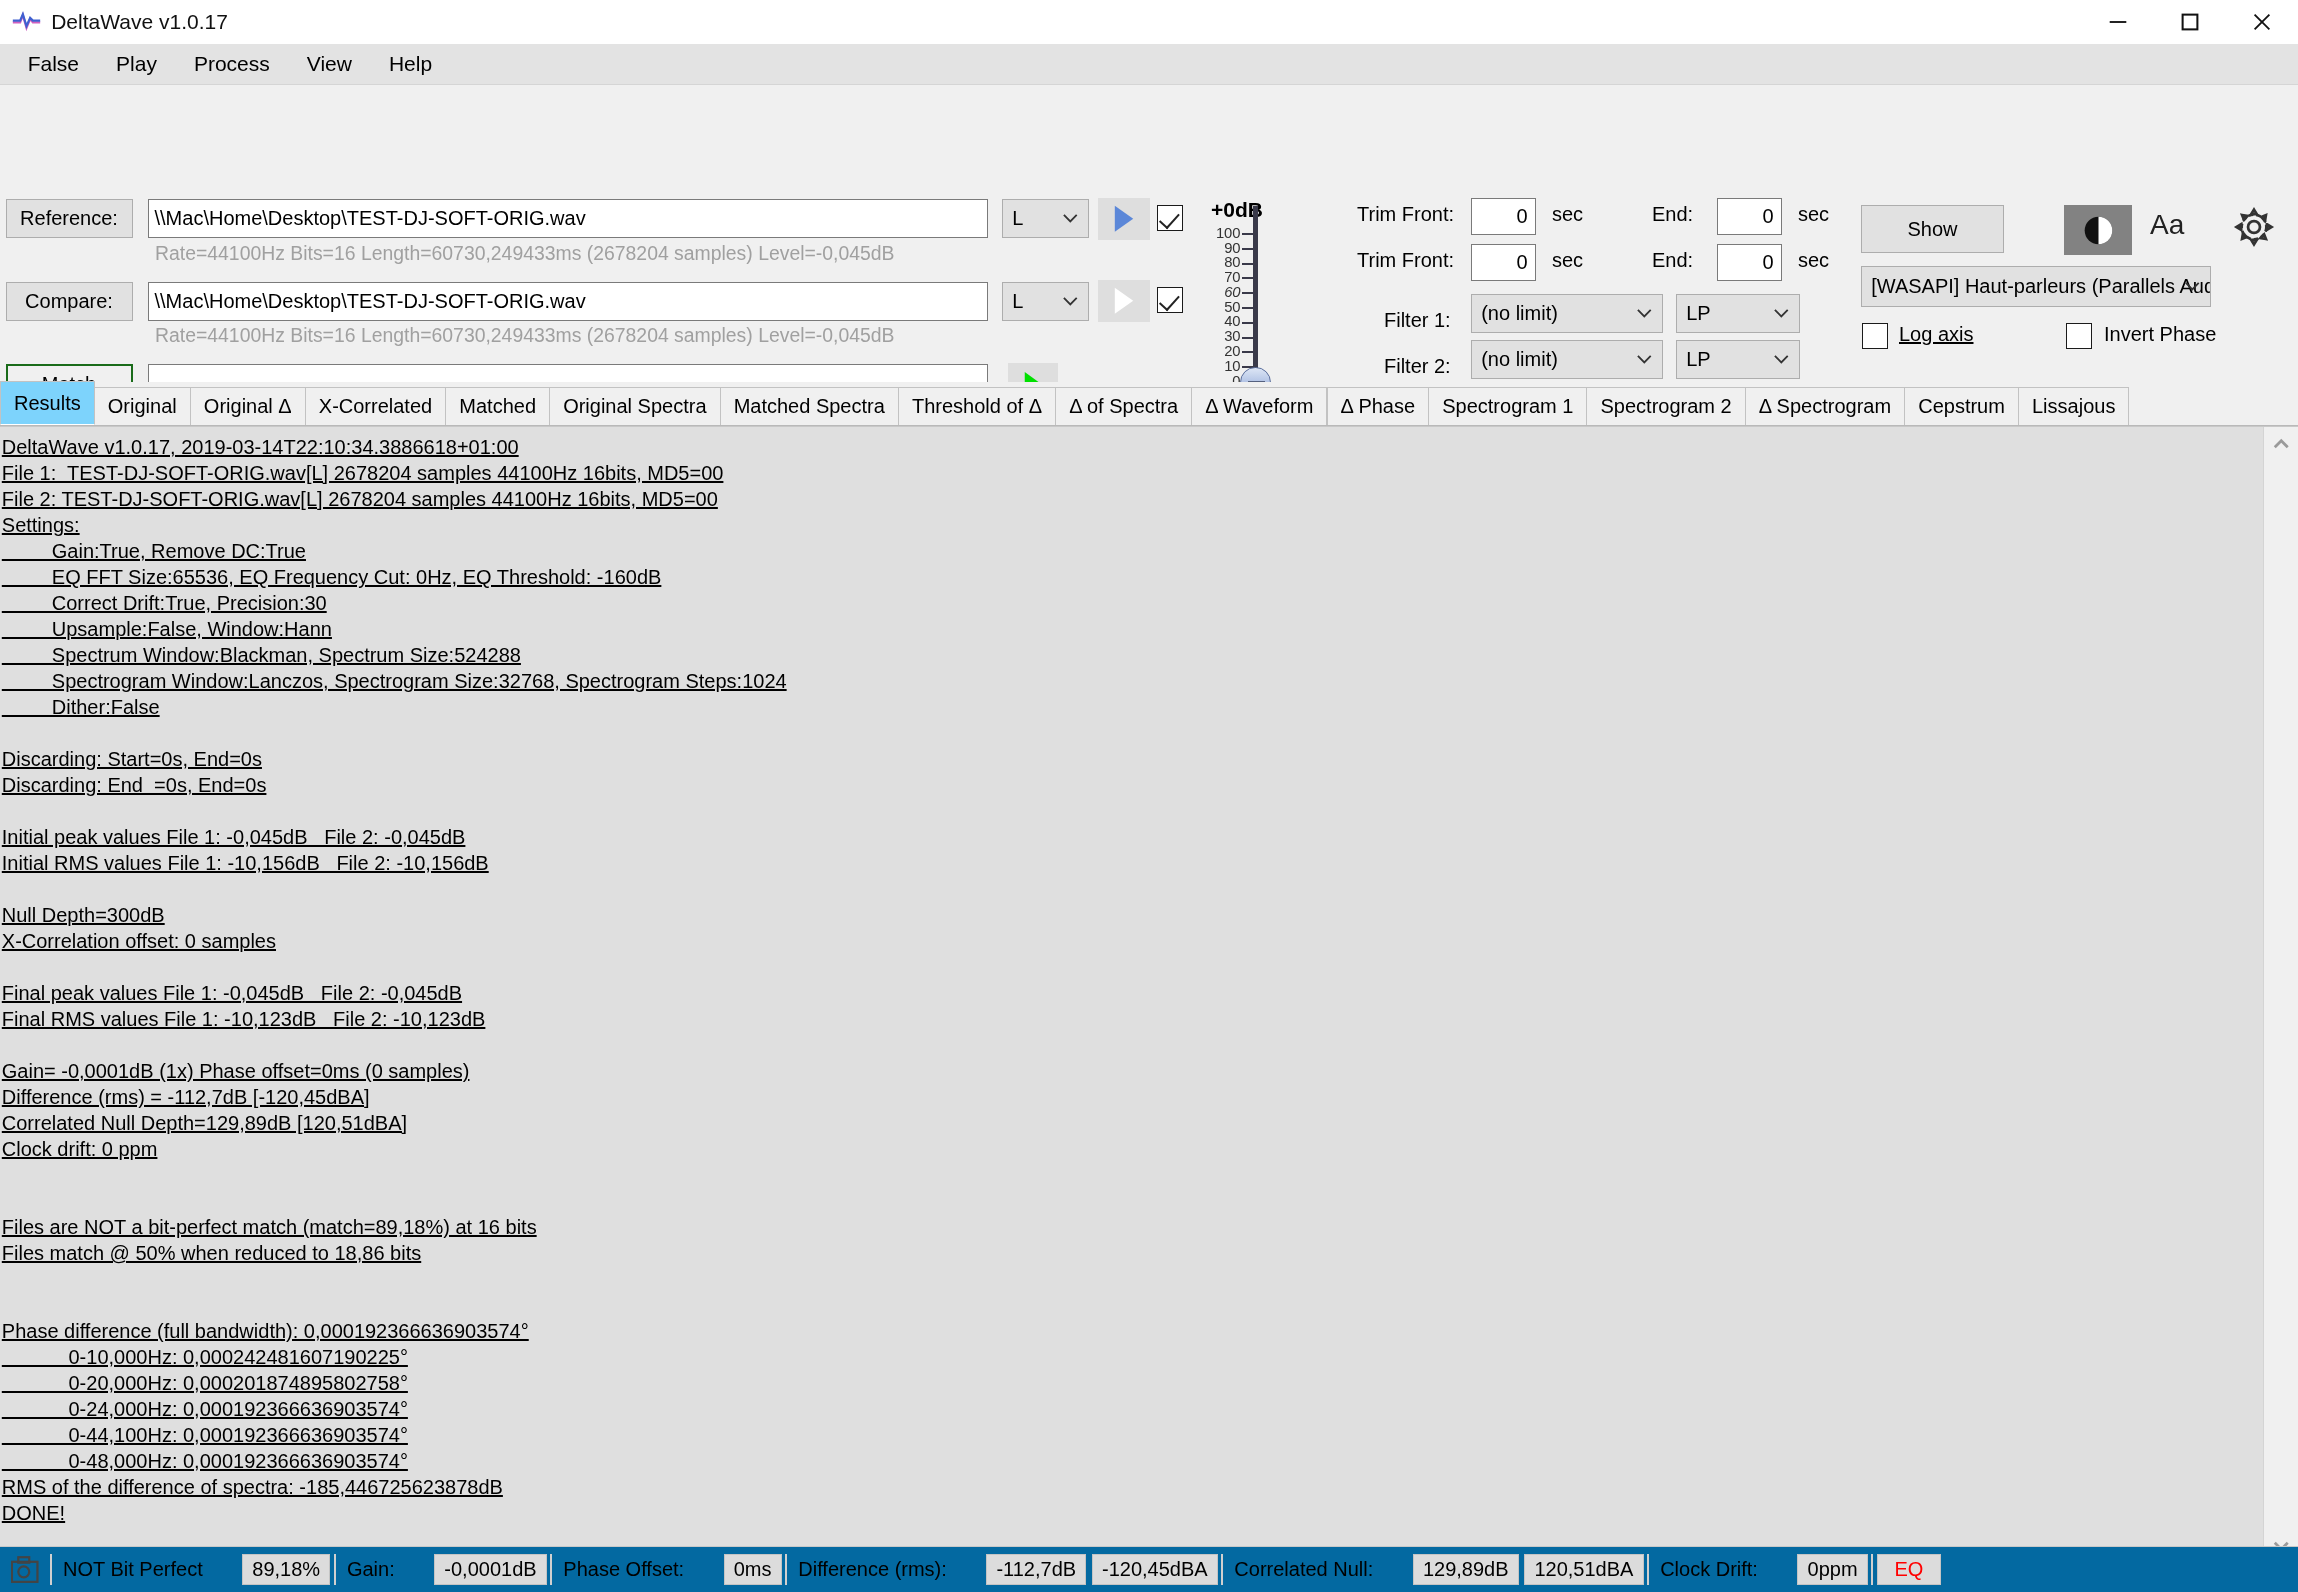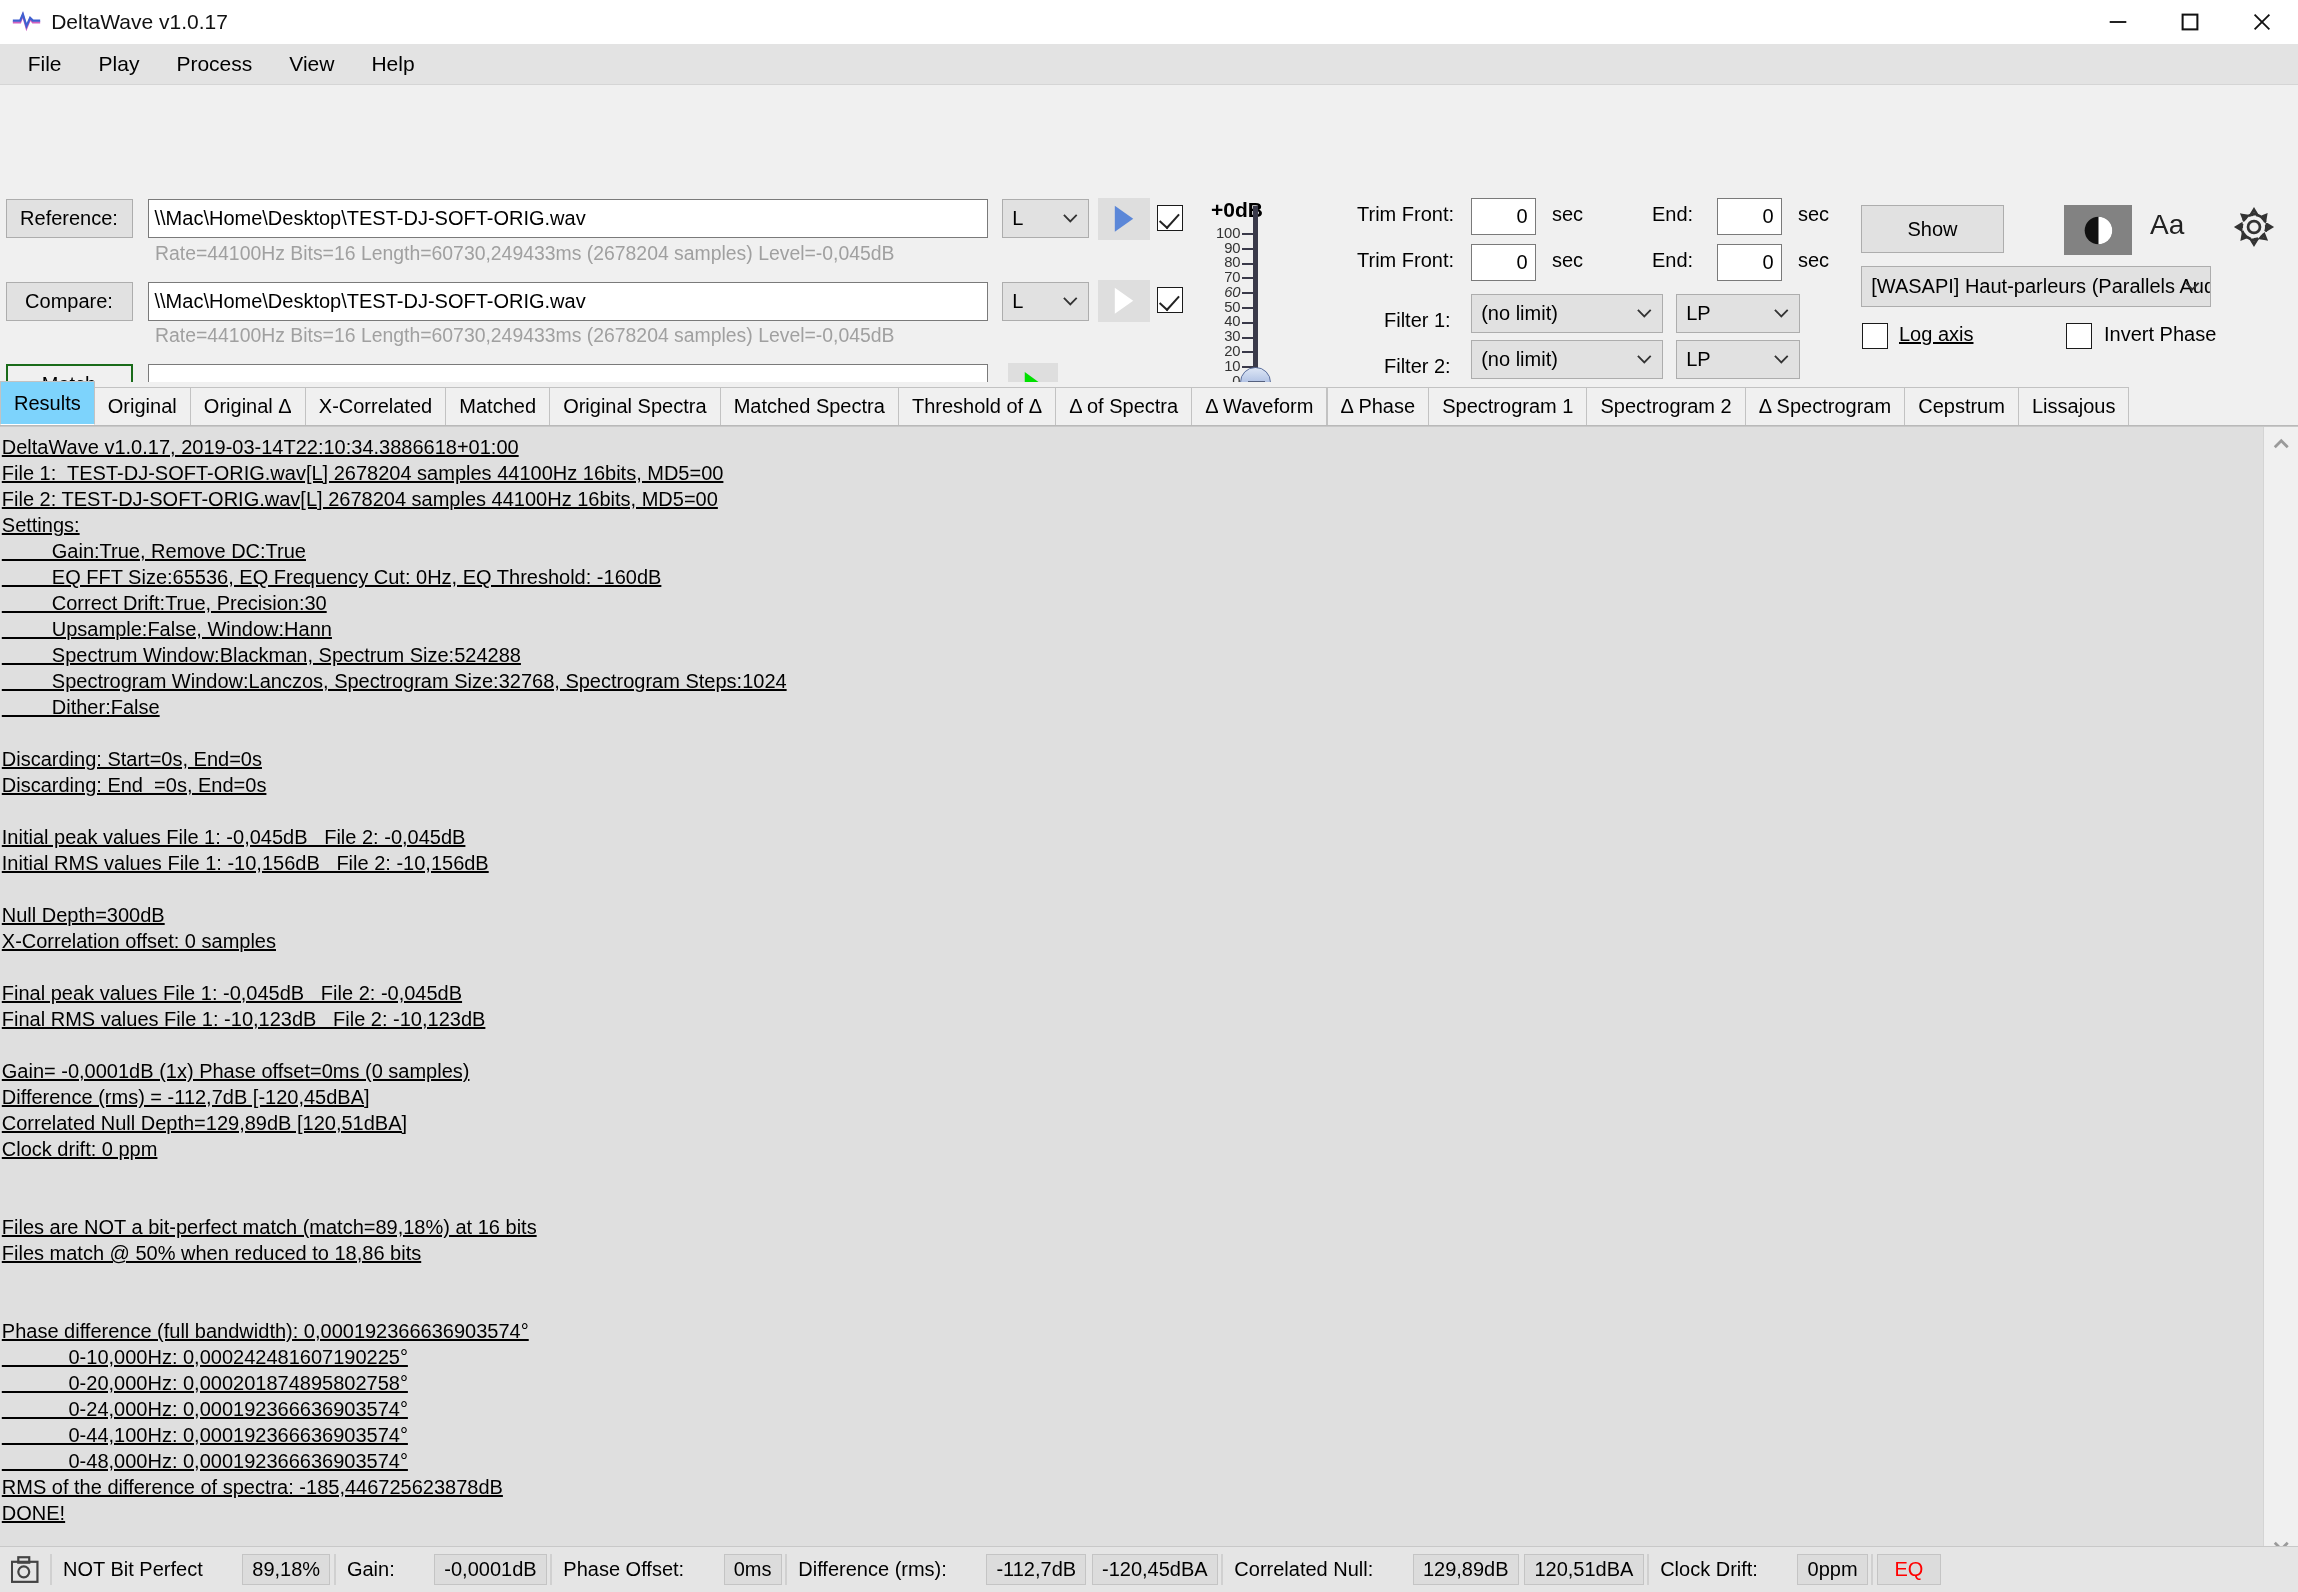--- a/index.html
+++ b/index.html
@@ -98,21 +98,21 @@
   }
   #vscroll {
     position:absolute; right:0; top:0; width:35px; bottom:0;
     background:#f0f0f0; border-left:0.9px solid #d4d4d4;
   }
   .scrollarrow { position:absolute; left:0; width:35px; height:35px; display:flex; align-items:center; justify-content:center; }
 
   
   #statusbar {
     position:absolute; left:0; bottom:0; width:2298px; height:46px;
-    background:#e5e5e5; border-top:0.9px solid #c8c8c8;
+    background:#0369a1; border-top:0.9px solid #c8c8c8;
     display:flex; align-items:center; padding-left:5.5px;
   }
   .sb-sep { width:1.8px; height:31px; background:#d0d0d0; margin:0 3.7px; }
   .sb-label { font-size:20px; color:#000; padding:0 7.4px; white-space:nowrap; }
   .sb-val {
     background:#dcdcdc; border:0.9px solid #c4c4c4; font-size:20px; color:#000;
     padding:2.8px 9.2px; white-space:nowrap;margin-left:32px;
   }
   .sb-eq { color:#ff0000; font-size:20px; background:#dcdcdc; border:0.9px solid #c4c4c4; padding:2.8px 16.6px; }
 </style>
@@ -141,21 +141,21 @@
     <div class="winbtn">
       <svg width="24" height="24" viewBox="0 0 26 26">
           <line x1="5" y1="5" x2="21" y2="21" stroke="#111" stroke-width="2"></line>
           <line x1="21" y1="5" x2="5" y2="21" stroke="#111" stroke-width="2"></line>
         </svg>
     </div>
   </div>
 </div>
 
 <div id="menubar">
-  <div class="menu-item">File</div>
+  <div class="menu-item">False</div>
   <div class="menu-item">Play</div>
   <div class="menu-item">Process</div>
   <div class="menu-item">View</div>
   <div class="menu-item">Help</div>
 </div>
 
 <div id="toolbar">
 
   <div class="btn3d" style="position:absolute;left:5.5px;top:114px;width:127px;height:39px;">Reference:</div>
   <div class="txtbox" style="position:absolute;left:148px;top:114px;width:840px;height:39px;">\\Mac\Home\Desktop\TEST-DJ-SOFT-ORIG.wav</div>

